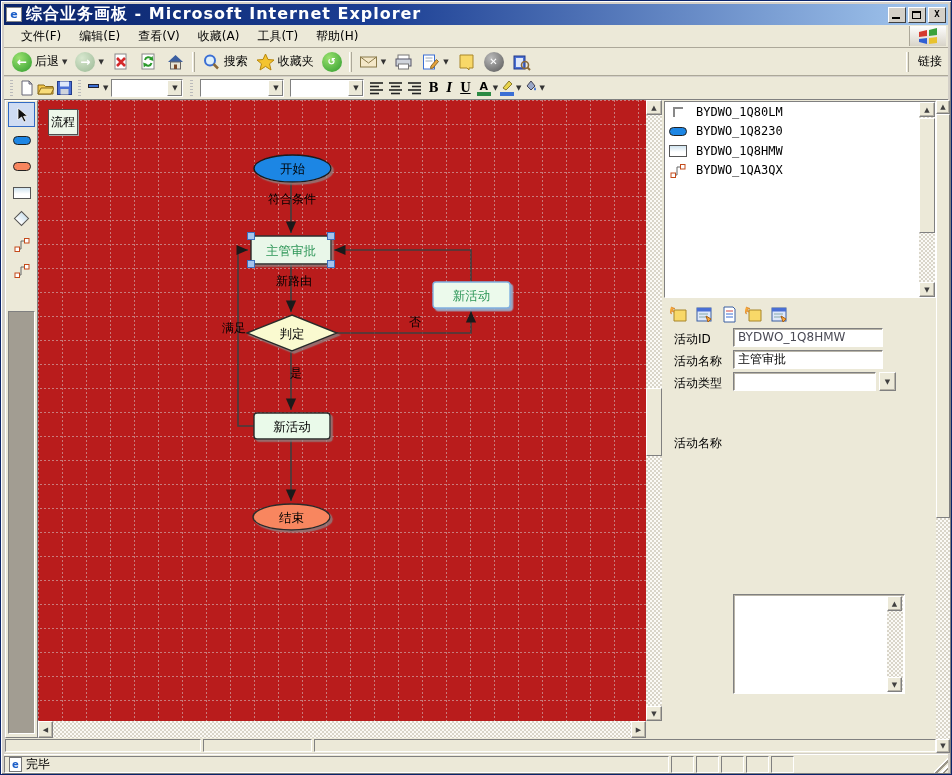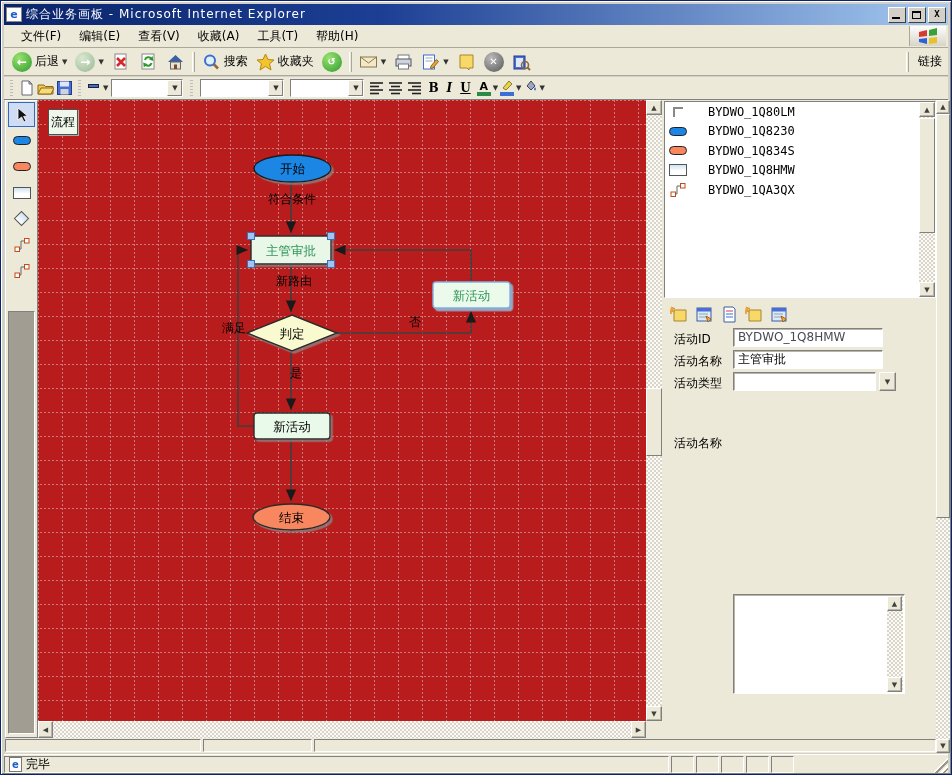--- a/index.html
+++ b/index.html
@@ -6,21 +6,21 @@
   *{box-sizing:border-box;}
   body{font-family:"DejaVu Sans",sans-serif;font-size:12px;color:#000;}
   #win{position:relative;width:952px;height:775px;background:#D4D0C8;
        border:1px solid #0a246a;box-shadow:inset 1px 1px 0 #fff,inset -1px -1px 0 #808080;overflow:hidden;}
   
   #titlebar{position:absolute;left:3px;top:3px;right:3px;height:21px;
     background:linear-gradient(90deg,#0a246a 0%,#1c3f94 40%,#a6caf0 100%);
     display:flex;align-items:center;padding:0 2px;}
   #title-ico{width:16px;height:15px;background:#fff;border:1px solid #888;margin-right:4px;
     color:#1d5fc8;font-weight:bold;font-size:11px;line-height:13px;text-align:center;}
-  #title-text{color:#fff;font-weight:normal;font-size:12px;letter-spacing:1px;flex:1;
+  #title-text{color:#fff;font-weight:bold;font-size:16px;letter-spacing:1px;flex:1;
     white-space:nowrap;overflow:hidden;}
   .tb-btn{width:18px;height:16px;background:#D4D0C8;border:1px solid;border-color:#fff #404040 #404040 #fff;
     margin-left:2px;font-size:9px;font-weight:bold;text-align:center;line-height:13px;
     font-family:"DejaVu Sans Mono",monospace;position:relative;}
   .tb-btn .minbar{position:absolute;left:3px;bottom:3px;width:8px;height:2px;background:#000;}
   .tb-btn .maxbox{position:absolute;left:3px;top:3px;width:9px;height:8px;border:1px solid #000;border-top-width:2px;}
   
   #menubar{position:absolute;left:3px;top:24px;right:3px;height:23px;background:#ECE9D8;
     border-bottom:1px solid #aca899;display:flex;align-items:center;padding-left:8px;}
   .menu-item{padding:8px 9px;white-space:nowrap;}
@@ -78,21 +78,21 @@
     linear-gradient(45deg,#d9d5c9 25%,transparent 25%,transparent 75%,#d9d5c9 75%);
     background-size:4px 4px;background-position:0 0,2px 2px;}
   .sb-thumb{position:absolute;background:#ECE9D8;border:1px solid;border-color:#fff #808080 #808080 #fff;}
   #cv-vscroll{position:absolute;left:641px;top:0;width:16px;height:621px;}
   #cv-hscroll{position:absolute;left:33px;top:621px;width:608px;height:17px;}
   #cv-corner{position:absolute;left:641px;top:621px;width:16px;height:17px;background:#ECE9D8;}
   
   #rpanel{position:absolute;left:657px;top:0;width:276px;height:638px;background:#ECE9D8;}
   #shape-list{position:absolute;left:2px;top:1px;width:272px;height:197px;background:#fff;
     border:1px solid;border-color:#808080 #fff #fff #808080;overflow:hidden;}
-  .li{height:19.5px;display:flex;align-items:center;padding-left:3px;gap:20px;
+  .li{height:19.5px;display:flex;align-items:center;padding-left:3px;gap:8px;
     font-family:"DejaVu Sans Mono",monospace;font-size:12px;}
   .li .ic{width:20px;display:flex;justify-content:center;}
   #list-vscroll{position:absolute;right:0;top:0;width:16px;height:195px;}
   #props{position:absolute;left:0;top:202px;right:0;bottom:0;}
   #prop-icons{position:absolute;left:8px;top:4px;display:flex;gap:7px;}
   .pico{width:18px;height:17px;position:relative;}
   .prow-label{position:absolute;left:12px;white-space:nowrap;}
   .field{position:absolute;background:#fff;border:1px solid;border-color:#808080 #fff #fff #808080;
     box-shadow:inset 1px 1px 0 #b8b4a8;padding:1px 4px;font-size:12px;line-height:15px;overflow:hidden;white-space:nowrap;}
   #type-btn{position:absolute;width:17px;height:19px;}
@@ -447,26 +447,20 @@
               <span>BYDWO_1Q80LM</span>
             </div>
             <div class="li">
               <span class="ic">
                 <span class="pic-pill-blue"></span>
               </span>
               <span>BYDWO_1Q8230</span>
             </div>
             <div class="li">
               <span class="ic">
-                <span class="pic-pill-orange"></span>
-              </span>
-              <span>BYDWO_1Q834S</span>
-            </div>
-            <div class="li">
-              <span class="ic">
                 <span class="pic-rect"></span>
               </span>
               <span>BYDWO_1Q8HMW</span>
             </div>
             <div class="li">
               <span class="ic">
                 <svg width="16" height="15" viewBox="0 0 16 15">
                   <polyline points="3,12 7,12 7,4 13,4" fill="none" stroke="#666"></polyline>
                   <rect x="1" y="10" width="4.5" height="4.5" fill="#fff" stroke="#c44a1a"></rect>
                   <rect x="10.5" y="1.5" width="4.5" height="4.5" fill="#fff" stroke="#c44a1a"></rect>

